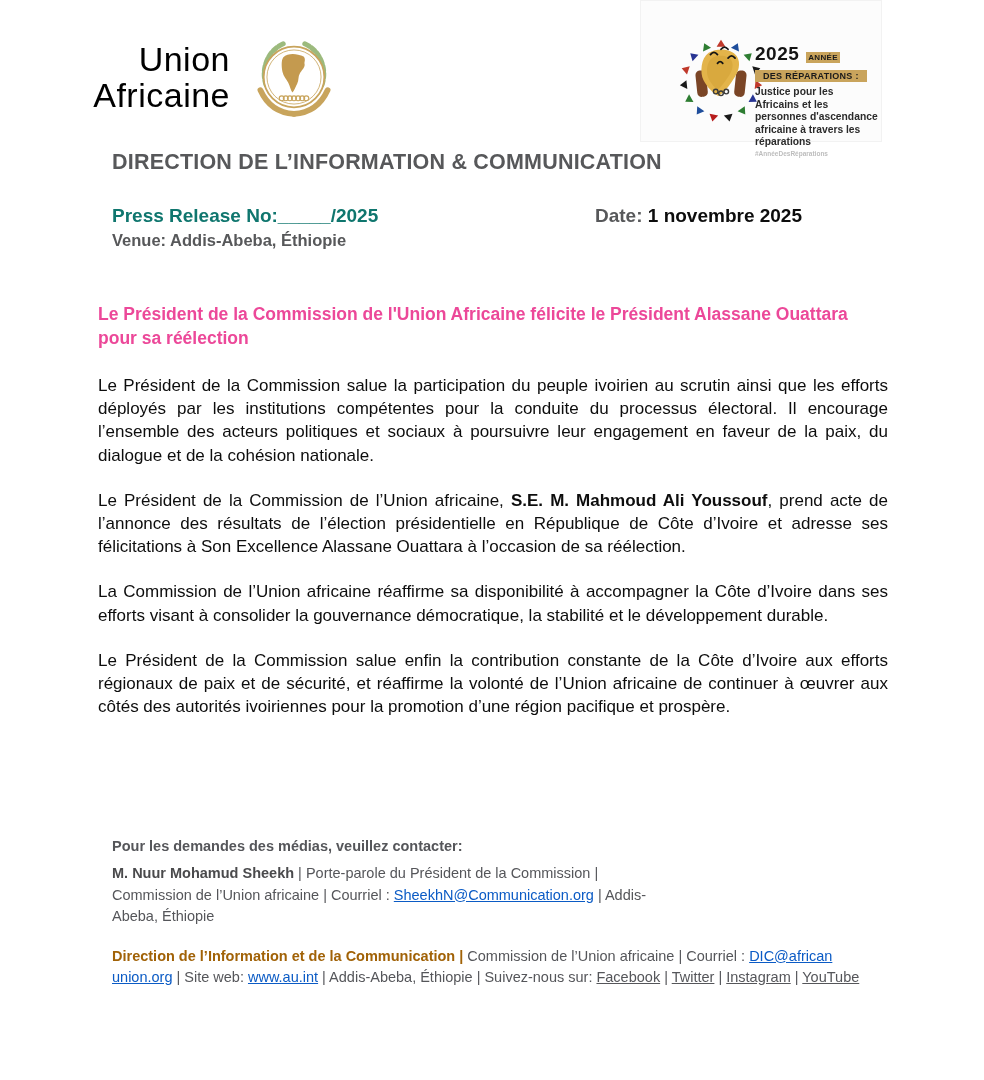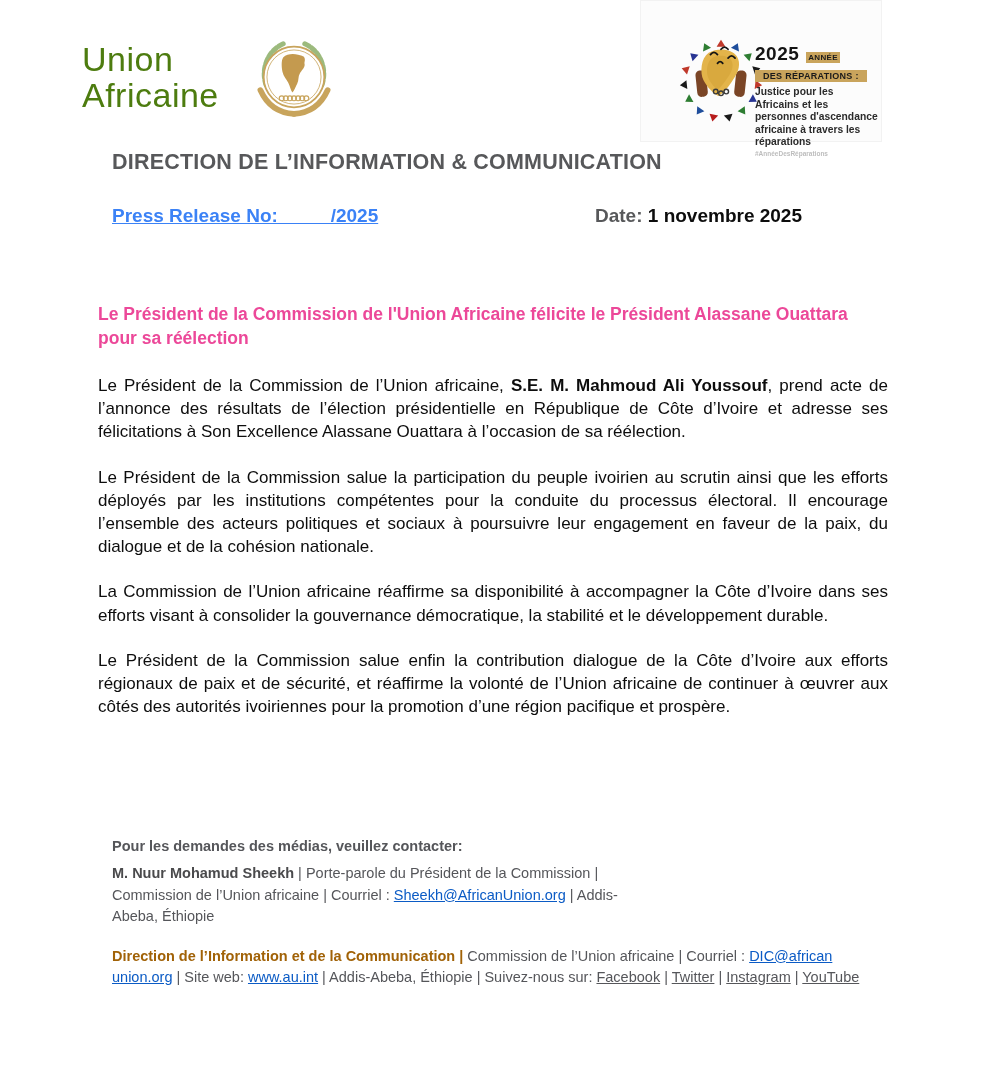--- a/index.html
+++ b/index.html
@@ -10,24 +10,24 @@
     height: 1080px;
     background: #ffffff;
     font-family: "Liberation Sans", sans-serif;
     color: #111;
     overflow: hidden;
   }
 
   
   .au-logo { position: absolute; left: 82px; top: 36px; display: flex; align-items: center; }
   .au-logo-text {
-    width: 148px; text-align: left; margin-right: 23px;
+    width: 148px; text-align: right; margin-right: 23px;
     font-family: "Liberation Sans", sans-serif;
     font-size: 34px; line-height: 36px; font-weight: 400;
-    color: #4d7c0f; letter-spacing: 0.5px;
+    color: #000000; letter-spacing: 0.5px;
   }
 
   
   .rep-box {
     position: absolute; left: 640px; top: 0; width: 242px; height: 142px;
     background: #fcfcfc; border: 1px solid #f2f2f2;
   }
   .rep-emblem { position: absolute; left: 36px; top: 36px; }
   .rep-text { position: absolute; left: 114px; top: 42px; width: 124px; }
   .rep-year-row { display: flex; align-items: baseline; gap: 7px; }
@@ -47,21 +47,21 @@
   }
   .rep-hashtag { margin-top: 1px; font-size: 6.5px; color: #bdbdbd; font-weight: bold; }
 
   
   .dept {
     position: absolute; left: 112px; top: 150px;
     font-size: 21.5px; font-weight: bold; color: #57585a; letter-spacing: 0.2px;
   }
   .press-no {
     position: absolute; left: 112px; top: 205px;
-    font-size: 19px; font-weight: bold; color: #3b82f6; text-decoration: underline;
+    font-size: 19px; font-weight: bold; color: #0f766e;
   }
   .date-line { position: absolute; left: 595px; top: 205px; font-size: 19px; font-weight: bold; }
   .date-label { color: #57585a; }
   .date-value { color: #0d0d0d; }
   .venue {
     position: absolute; left: 112px; top: 231px;
     font-size: 16.5px; font-weight: bold; color: #57585a;
   }
 
   
@@ -176,30 +176,31 @@
       <span class="rep-hl2">DES RÉPARATIONS :</span>
       <div class="rep-tagline">Justice pour les Africains et les personnes d'ascendance africaine à travers les réparations</div>
       <div class="rep-hashtag">#AnnéeDesRéparations</div>
     </div>
   </div>
 
   <div class="dept">DIRECTION DE L’INFORMATION &amp; COMMUNICATION</div>
 
   <div class="press-no">Press Release No:_____/2025</div>
   <div class="date-line"><span class="date-label">Date: </span><span class="date-value">1 novembre 2025</span></div>
+  <div class="venue">Venue: Addis-Abeba, Éthiopie</div>
 
   <div class="body-block">
     <div class="doc-title">Le Président de la Commission de l'Union Africaine félicite le Président Alassane Ouattara pour sa réélection</div>
+    <p class="para">Le Président de la Commission salue la participation du peuple ivoirien au scrutin ainsi que les efforts déployés par les institutions compétentes pour la conduite du processus électoral. Il encourage l’ensemble des acteurs politiques et sociaux à poursuivre leur engagement en faveur de la paix, du dialogue et de la cohésion nationale.</p>
     <p class="para"><span>Le Président de la Commission de l’Union africaine, </span><b>S.E. M. Mahmoud Ali Youssouf</b><span>, prend acte de l’annonce des résultats de l’élection présidentielle en République de Côte d’Ivoire et adresse ses félicitations à Son Excellence  Alassane Ouattara à l’occasion de sa réélection.</span></p>
-    <p class="para">Le Président de la Commission salue la participation du peuple ivoirien au scrutin ainsi que les efforts déployés par les institutions compétentes pour la conduite du processus électoral. Il encourage l’ensemble des acteurs politiques et sociaux à poursuivre leur engagement en faveur de la paix, du dialogue et de la cohésion nationale.</p>
     <p class="para">La Commission de l’Union africaine réaffirme sa disponibilité à accompagner la Côte d’Ivoire dans ses efforts visant à consolider la gouvernance démocratique, la stabilité et le développement durable.</p>
-    <p class="para">Le Président de la Commission salue enfin la contribution dialogue de la Côte d’Ivoire aux efforts régionaux de paix et de sécurité, et réaffirme la volonté de l’Union africaine de continuer à œuvrer aux côtés des autorités ivoiriennes pour la promotion d’une région pacifique et prospère.</p>
+    <p class="para">Le Président de la Commission salue enfin la contribution constante de la Côte d’Ivoire aux efforts régionaux de paix et de sécurité, et réaffirme la volonté de l’Union africaine de continuer à œuvrer aux côtés des autorités ivoiriennes pour la promotion d’une région pacifique et prospère.</p>
   </div>
 
   <div class="footer">
     <div class="media-heading">Pour les demandes des médias, veuillez contacter:</div>
 
-    <div class="contact-block"><b>M. Nuur Mohamud Sheekh</b><span> | Porte-parole du Président de la Commission | Commission de l’Union africaine | Courriel : </span><a class="mail-link">Sheekh@AfricanUnion.org</a><span> | Addis-Abeba, Éthiopie</span></div>
+    <div class="contact-block"><b>M. Nuur Mohamud Sheekh</b><span> | Porte-parole du Président de la Commission | Commission de l’Union africaine | Courriel : </span><a class="mail-link">SheekhN@Communication.org</a><span> | Addis-Abeba, Éthiopie</span></div>
 
     <div class="dic-block"><b>Direction de l’Information et de la Communication |</b><span> Commission de l’Union africaine | Courriel : </span><a class="mail-link">DIC@african union.org</a><span> | Site web: </span><a class="mail-link">www.au.int</a><span> | Addis-Abeba, Éthiopie | Suivez-nous sur: </span><a class="soc-link">Facebook</a><span> | </span><a class="soc-link">Twitter</a><span> | </span><a class="soc-link">Instagram</a><span> | </span><a class="soc-link">YouTube</a></div>
   </div>
 
 </div>
 
 </body></html>

